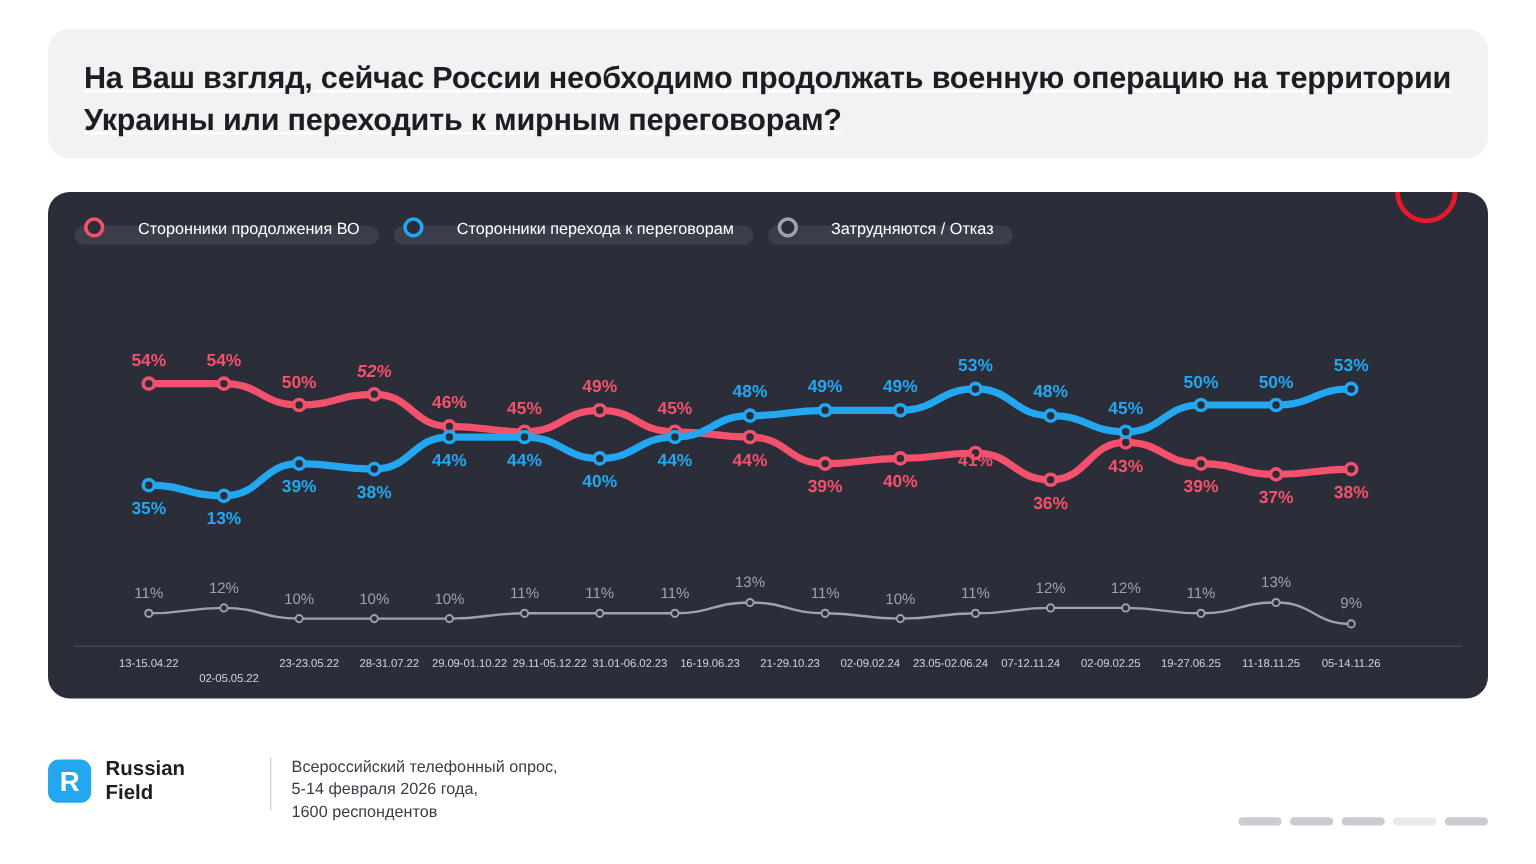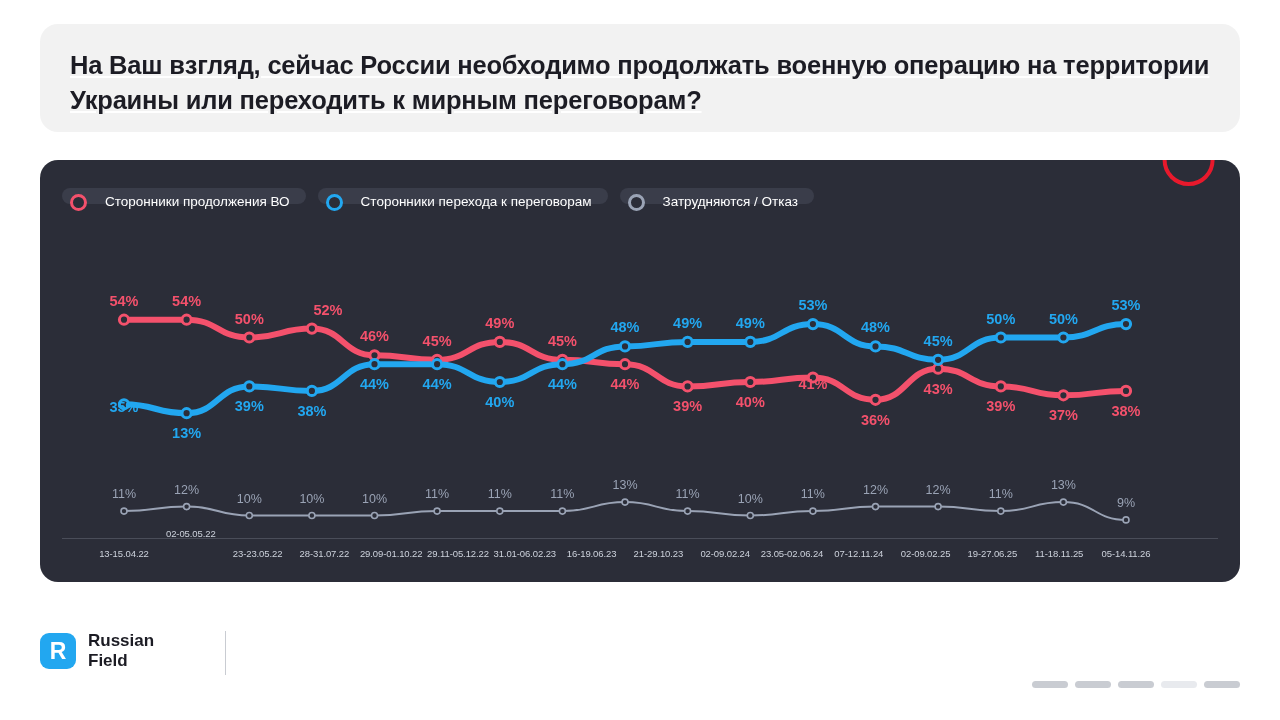--- a/index.html
+++ b/index.html
@@ -60,22 +60,22 @@
   .legend {
     position: absolute;
     left: 22px;
     top: 28px;
     display: flex;
     gap: 12px;
     align-items: center;
   }
   .legend-item {
     display: flex;
-    align-items: flex-start;
-    gap: 18px;
+    align-items: flex-end;
+    gap: 28px;
     background: #3a3d4a;
     border-radius: 16px;
     padding: 6px 16px 6px 8px;
     height: 16px;
     box-sizing: border-box;
   }
   .legend-dot {
     width: 17px;
     height: 17px;
     border-radius: 50%;
@@ -288,35 +288,35 @@
           <circle cx="898.1" cy="346.6" r="3" fill="#2b2d38" stroke="#9aa3b5" stroke-width="1.6"></circle>
           <circle cx="960.8" cy="351.1" r="3" fill="#2b2d38" stroke="#9aa3b5" stroke-width="1.6"></circle>
           <circle cx="1023.4" cy="342.1" r="3" fill="#2b2d38" stroke="#9aa3b5" stroke-width="1.6"></circle>
           <circle cx="1086.0" cy="359.9" r="3" fill="#2b2d38" stroke="#9aa3b5" stroke-width="1.6"></circle>
           <circle cx="1148.6" cy="NaN" r="24" fill="none" stroke="#e8192c" stroke-width="4"></circle>
         </svg>
       <div class="axis-line"></div>
     <div class="val-label red" style="left: 84px; top: 140.7px;">54%</div>
         <div class="val-label red" style="left: 146.6px; top: 140.7px;">54%</div>
         <div class="val-label red" style="left: 209.3px; top: 158.5px;">50%</div>
-        <div class="val-label red" style="left: 288px; top: 149.6px;">52%</div>
+        <div class="val-label red" style="left: 272px; top: 149.6px; font-style: italic;">52%</div>
         <div class="val-label red" style="left: 334.5px; top: 176.3px;">46%</div>
         <div class="val-label red" style="left: 397.1px; top: 180.8px;">45%</div>
         <div class="val-label red" style="left: 459.8px; top: 162.9px;">49%</div>
         <div class="val-label red" style="left: 522.4px; top: 180.8px;">45%</div>
         <div class="val-label red" style="left: 585px; top: 224.2px;">44%</div>
         <div class="val-label red" style="left: 647.6px; top: 246.4px;">39%</div>
         <div class="val-label red" style="left: 710.3px; top: 242px;">40%</div>
         <div class="val-label red" style="left: 772.9px; top: 224px;">41%</div>
         <div class="val-label red" style="left: 835.5px; top: 259.8px;">36%</div>
         <div class="val-label red" style="left: 898.1px; top: 228.7px;">43%</div>
         <div class="val-label red" style="left: 960.8px; top: 246.4px;">39%</div>
         <div class="val-label red" style="left: 1023.4px; top: 255.3px;">37%</div>
         <div class="val-label red" style="left: 1086px; top: 250.9px;">38%</div>
-        <div class="val-label blue" style="left: 84px; top: 247px; text-align: center;">35%</div>
+        <div class="val-label blue" style="left: 84px; top: 264px; text-align: center;">35%</div>
         <div class="val-label blue" style="left: 146.6px; top: 273.1px;">13%</div>
         <div class="val-label blue" style="left: 209.3px; top: 246.4px;">39%</div>
         <div class="val-label blue" style="left: 271.9px; top: 250.9px;">38%</div>
         <div class="val-label blue" style="left: 334.5px; top: 224.2px;">44%</div>
         <div class="val-label blue" style="left: 397.1px; top: 224.2px;">44%</div>
         <div class="val-label blue" style="left: 459.8px; top: 242px;">40%</div>
         <div class="val-label blue" style="left: 522.4px; top: 224.2px;">44%</div>
         <div class="val-label blue" style="left: 585px; top: 167.4px;">48%</div>
         <div class="val-label blue" style="left: 647.6px; top: 162.9px;">49%</div>
         <div class="val-label blue" style="left: 710.3px; top: 162.9px;">49%</div>
@@ -337,21 +337,21 @@
         <div class="val-label gray" style="left: 585px; top: 325.1px;">13%</div>
         <div class="val-label gray" style="left: 647.6px; top: 334.1px;">11%</div>
         <div class="val-label gray" style="left: 710.3px; top: 338.5px;">10%</div>
         <div class="val-label gray" style="left: 772.9px; top: 334.1px;">11%</div>
         <div class="val-label gray" style="left: 835.5px; top: 329.6px;">12%</div>
         <div class="val-label gray" style="left: 898.1px; top: 329.6px;">12%</div>
         <div class="val-label gray" style="left: 960.8px; top: 334.1px;">11%</div>
         <div class="val-label gray" style="left: 1023.4px; top: 325.1px;">13%</div>
         <div class="val-label gray" style="left: 1086px; top: 342.9px;">9%</div>
         <div class="axis-label" style="left: 84px; top: 388px;">13-15.04.22</div>
-        <div class="axis-label" style="left: 150.8px; top: 368px;">02-05.05.22</div>
+        <div class="axis-label" style="left: 150.8px; top: 400px;">02-05.05.22</div>
         <div class="axis-label" style="left: 217.6px; top: 388px;">23-23.05.22</div>
         <div class="axis-label" style="left: 284.4px; top: 388px;">28-31.07.22</div>
         <div class="axis-label" style="left: 351.2px; top: 388px;">29.09-01.10.22</div>
         <div class="axis-label" style="left: 418px; top: 388px;">29.11-05.12.22</div>
         <div class="axis-label" style="left: 484.8px; top: 388px;">31.01-06.02.23</div>
         <div class="axis-label" style="left: 551.6px; top: 388px; text-align: right;">16-19.06.23</div>
         <div class="axis-label" style="left: 618.4px; top: 388px;">21-29.10.23</div>
         <div class="axis-label" style="left: 685.2px; top: 388px;">02-09.02.24</div>
         <div class="axis-label" style="left: 752px; top: 388px;">23.05-02.06.24</div>
         <div class="axis-label" style="left: 818.8px; top: 388px;">07-12.11.24</div>
@@ -367,20 +367,25 @@
     <div class="logo-wrap">
       <div class="logo-mark">
         <div class="glyph">R</div>
       </div>
       <div>
         <div class="logo-text">Russian</div>
         <div class="logo-text">Field</div>
       </div>
     </div>
     <div class="footer-divider"></div>
+    <div class="footer-note">
+      <div>Всероссийский телефонный опрос,</div>
+      <div>5-14 февраля 2026 года,</div>
+      <div>1600 респондентов</div>
+    </div>
     <div class="pager" id="pager">
         <span></span>
         <span></span>
         <span></span>
         <span class="active"></span>
         <span></span>
       </div>
   </div>
 
 </div>

